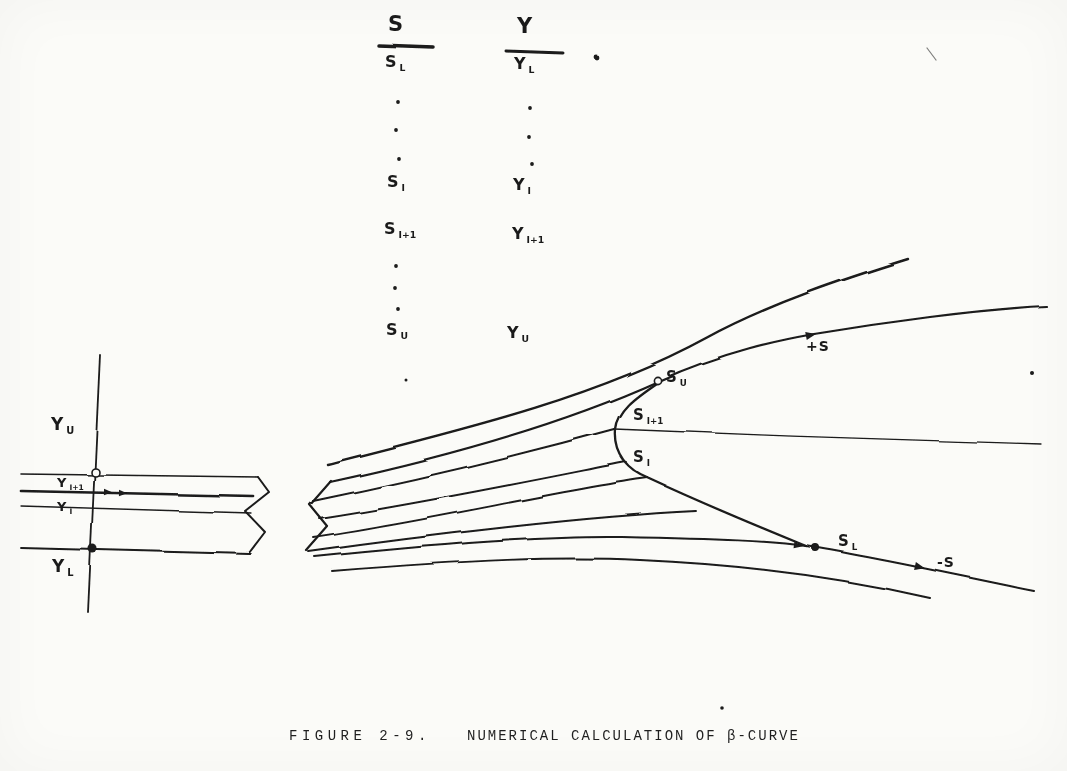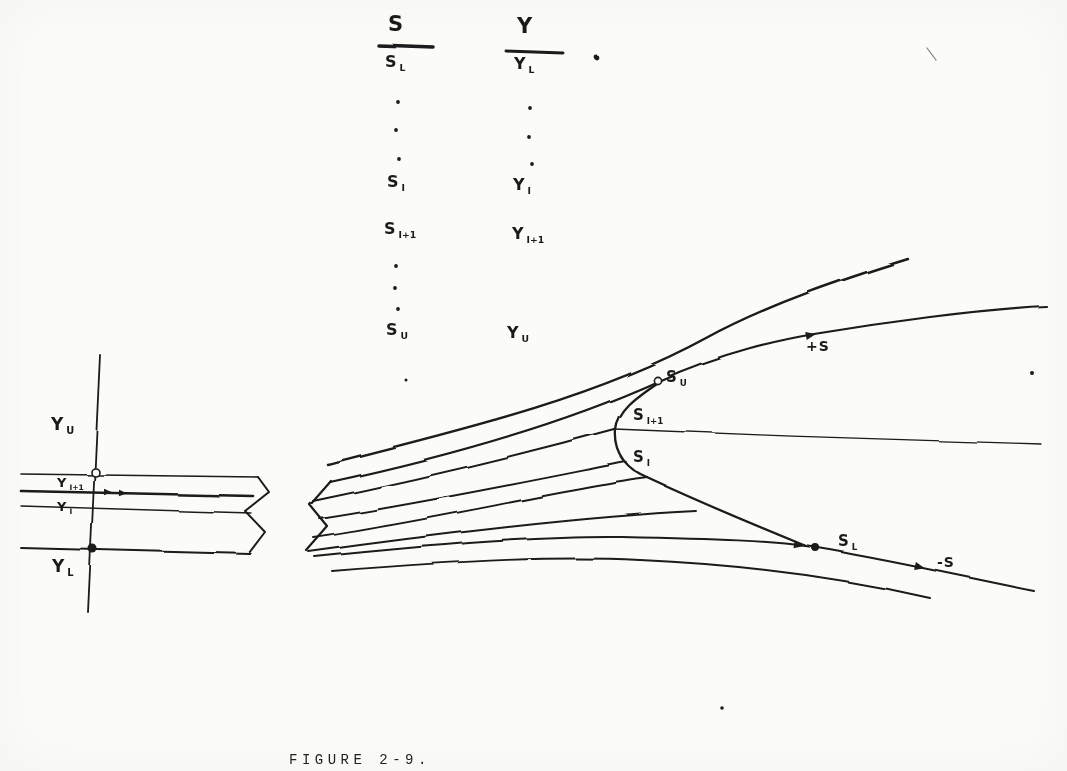--- a/index.html
+++ b/index.html
@@ -115,15 +115,16 @@
   <div class="lbl" style="left:57px;top:500px;font-size:13px;"><span>Y</span><span class="sub">I</span></div>
   <div class="lbl" style="left:52px;top:558px;font-size:17px;"><span>Y</span><span class="sub">L</span></div>
 
   <div class="lbl" style="left:666px;top:370px;font-size:15px;"><span>S</span><span class="sub">U</span></div>
   <div class="lbl" style="left:633px;top:408px;font-size:15px;"><span>S</span><span class="sub">I+1</span></div>
   <div class="lbl" style="left:633px;top:450px;font-size:15px;"><span>S</span><span class="sub">I</span></div>
   <div class="lbl" style="left:838px;top:534px;font-size:15px;"><span>S</span><span class="sub">L</span></div>
   <div class="lbl" style="left:806px;top:339px;font-size:14px;font-weight:600;"><span>+S</span></div>
   <div class="lbl" style="left:937px;top:555px;font-size:14px;font-weight:600;"><span>-S</span></div>
 
-  <span class="caption" style="left:289px;top:728px;letter-spacing:4.5px;margin-top:24px;">FIGURE 2-9.</span>
+  <span class="caption" style="left:289px;top:728px;letter-spacing:4.5px;">FIGURE 2-9.</span>
+  <span class="caption" style="left:467px;top:728px;letter-spacing:2px;">NUMERICAL CALCULATION OF β-CURVE</span>
 
 </div>
 
 </body></html>

